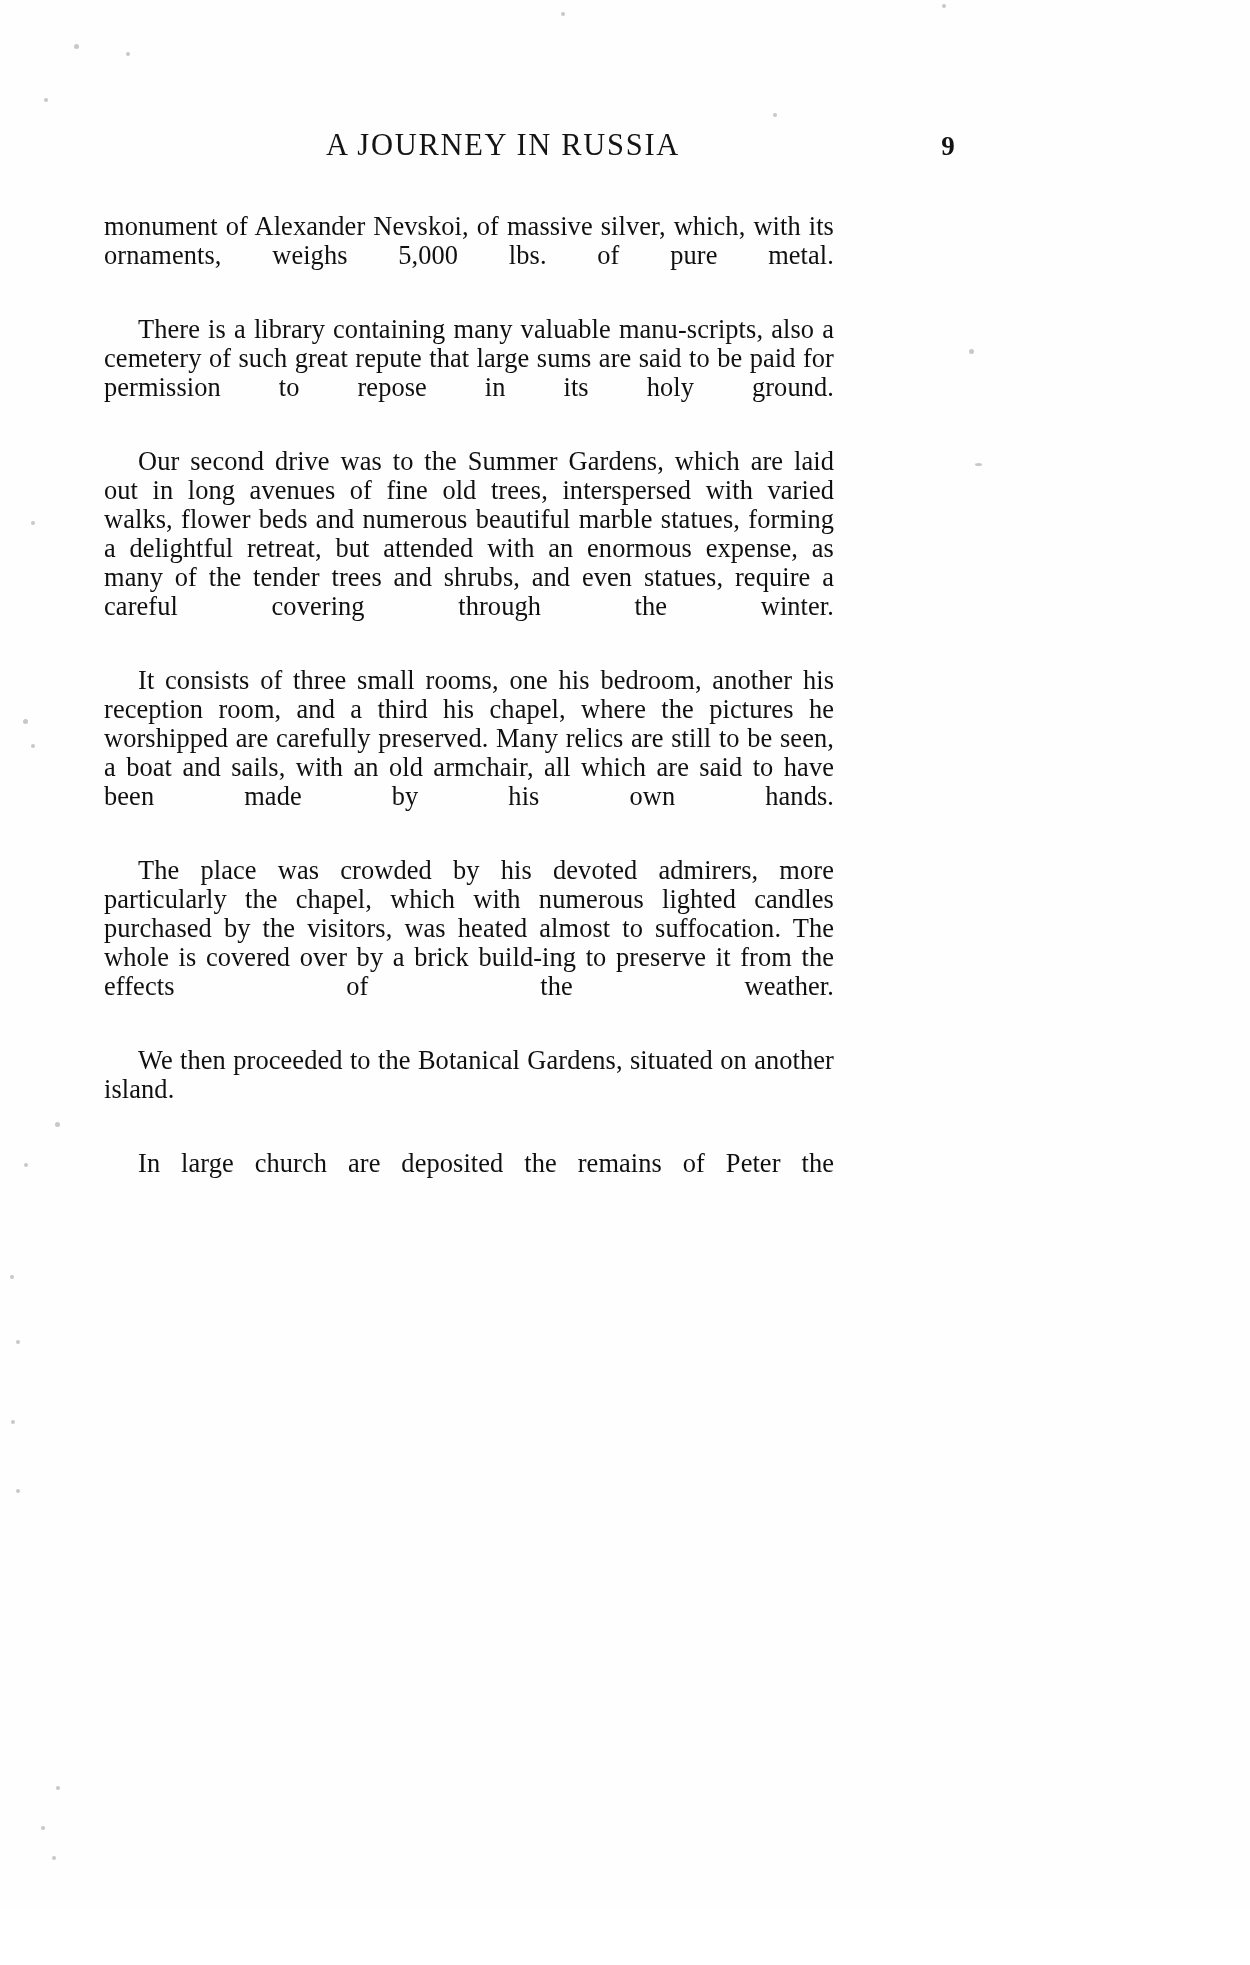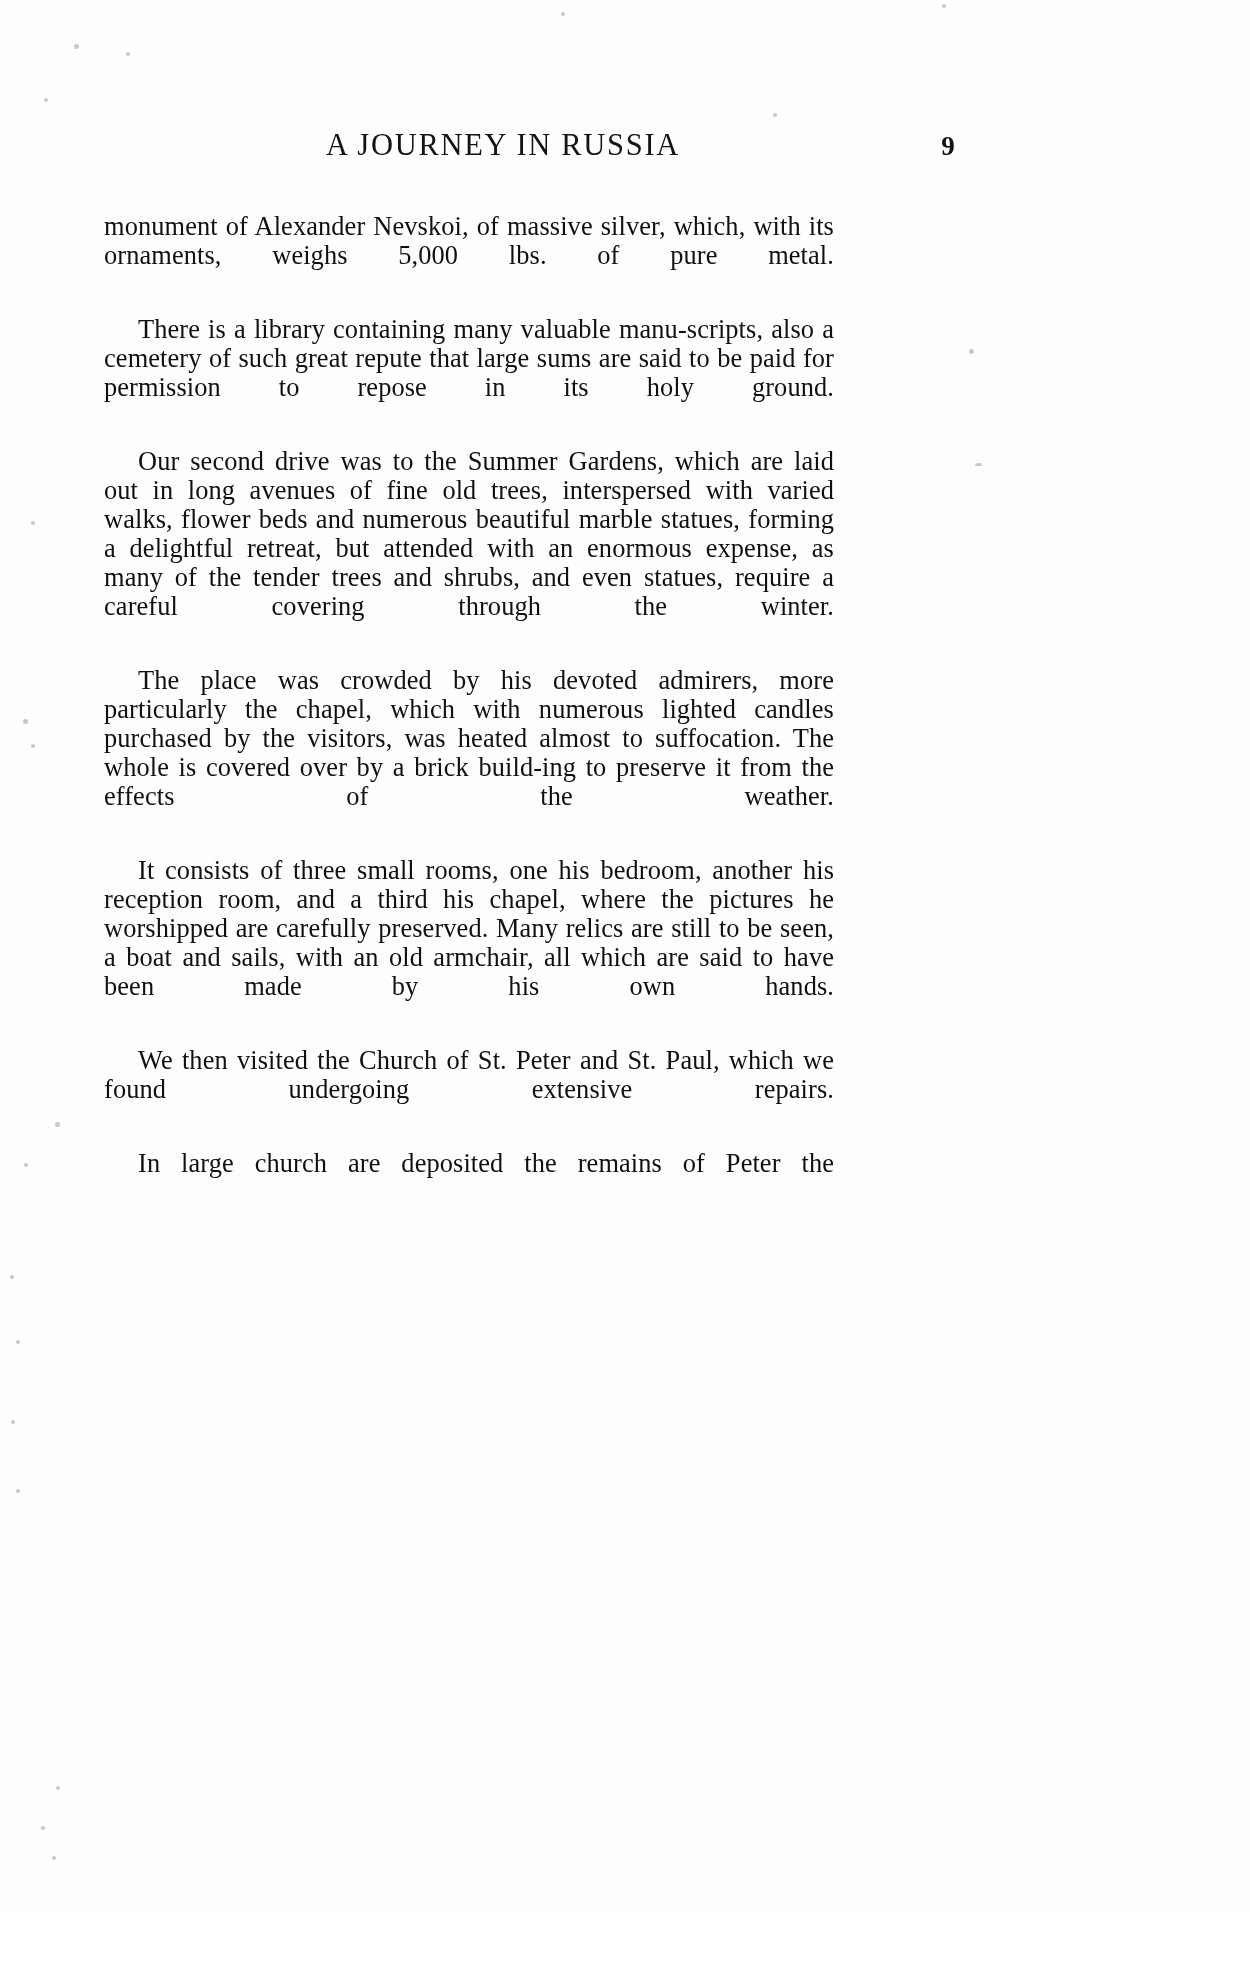--- a/index.html
+++ b/index.html
@@ -115,19 +115,19 @@
 
   <div class="header">
     <div class="running-title">A JOURNEY IN RUSSIA</div>
     <div class="folio">9</div>
   </div>
 
   <div class="body-col">
     <p class="para first">monument of Alexander Nevskoi, of massive silver, which, with its ornaments, weighs 5,000 lbs. of pure metal.</p>
     <p class="para">There is a library containing many valuable manu-scripts, also a cemetery of such great repute that large sums are said to be paid for permission to repose in its holy ground.</p>
     <p class="para">Our second drive was to the Summer Gardens, which are laid out in long avenues of fine old trees, interspersed with varied walks, flower beds and numerous beautiful marble statues, forming a delightful retreat, but attended with an enormous expense, as many of the tender trees and shrubs, and even statues, require a careful covering through the winter.</p>
+    <p class="para">It consists of three small rooms, one his bedroom, another his reception room, and a third his chapel, where the pictures he worshipped are carefully preserved. Many relics are still to be seen, a boat and sails, with an old armchair, all which are said to have been made by his own hands.</p>
     <p class="para">The place was crowded by his devoted admirers, more particularly the chapel, which with numerous lighted candles purchased by the visitors, was heated almost to suffocation.   The whole is covered over by a brick build-ing to preserve it from the effects of the weather.</p>
-    <p class="para">It consists of three small rooms, one his bedroom, another his reception room, and a third his chapel, where the pictures he worshipped are carefully preserved. Many relics are still to be seen, a boat and sails, with an old armchair, all which are said to have been made by his own hands.</p>
-    <p class="para">We then visited the Church of St. Peter and St. Paul, which we found undergoing extensive repairs.</p>
+    <p class="para">We then proceeded to the Botanical Gardens, situated on another island.</p>
     <p class="para">In large church are deposited the remains of Peter the</p>
   </div>
 
 </div>
 
 </body></html>

